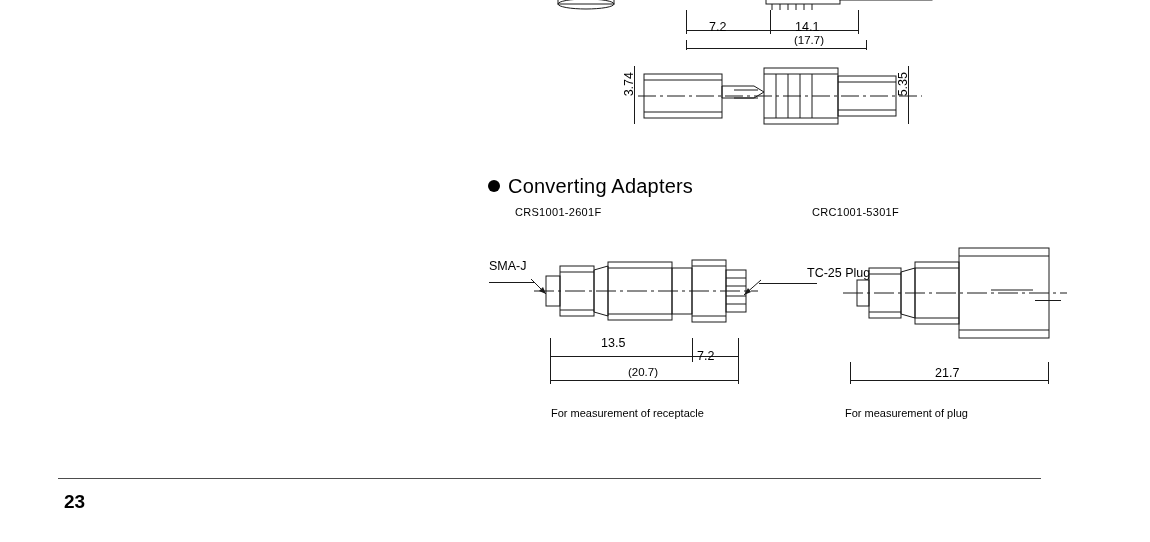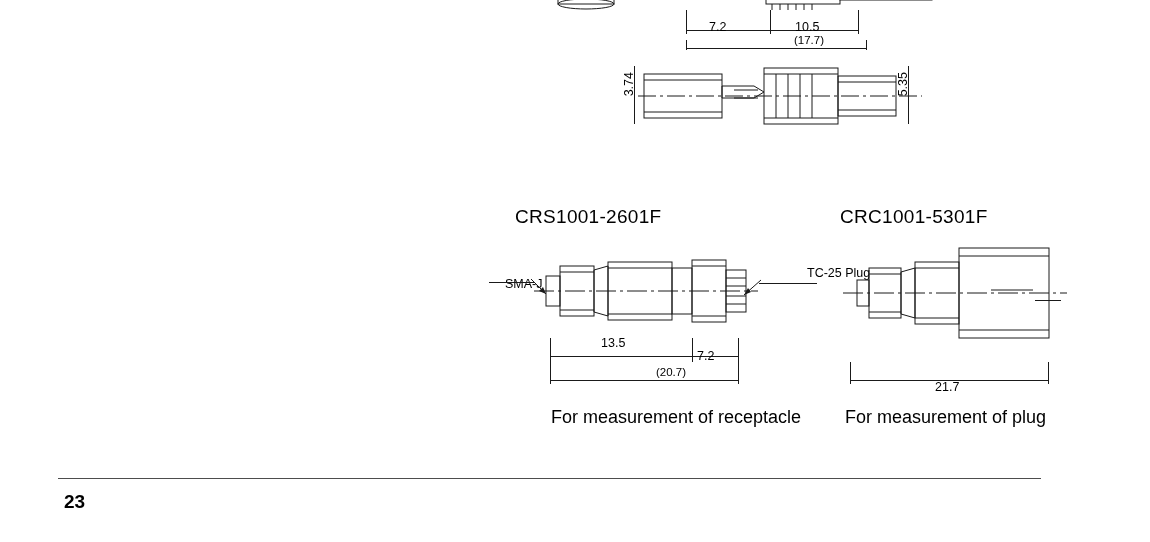--- a/index.html
+++ b/index.html
@@ -42,26 +42,26 @@
   .sec-bullet {
     display:inline-block;
     width:12px; height:12px;
     border-radius:50%;
     background:#000;
     margin-right:8px;
     vertical-align:1px;
   }
   .part-no {
     position:absolute;
-    font-size:19px;
+    font-size:11px;
     letter-spacing:0.3px;
   }
   .caption {
     position:absolute;
-    font-size:18px;
+    font-size:11px;
   }
   .page-num {
     position:absolute;
     left:64px; top:491px;
     font-size:19px;
     font-weight:bold;
   }
   .rule {
     position:absolute;
     left:58px; top:478px;
@@ -101,21 +101,21 @@
         <path d="M100 27 H226" stroke-dasharray="16 4 3 4"></path>
       </g>
     </svg>
   </div>
 
   <div class="ln hl" style="left:686px; top:30px; width:172px;"></div>
   <div class="ln vl" style="left:686px; top:10px; height:24px;"></div>
   <div class="ln vl" style="left:770px; top:10px; height:24px;"></div>
   <div class="ln vl" style="left:858px; top:10px; height:24px;"></div>
   <div class="dim" style="left:709px; top:20px;">7.2</div>
-  <div class="dim" style="left:795px; top:20px;">10.5</div>
+  <div class="dim" style="left:795px; top:20px;">14.1</div>
 
   <div class="ln hl" style="left:686px; top:48px; width:180px;"></div>
   <div class="ln vl" style="left:686px; top:40px; height:10px;"></div>
   <div class="ln vl" style="left:866px; top:40px; height:10px;"></div>
   <div class="dim-s" style="left:758px; top:34px;margin-left:36px;">(17.7)</div>
 
   <div class="abs" style="left:630px; top:60px; width:300px; height:70px;">
     <svg width="300" height="70" viewBox="0 0 300 70">
       <g fill="none" stroke="#1a1a1a" stroke-width="1">
 
@@ -134,20 +134,23 @@
 
         <path d="M8 36 H292" stroke-dasharray="18 4 3 4"></path>
       </g>
     </svg>
   </div>
   <div class="ln vl" style="left:634px; top:66px; height:58px;"></div>
   <div class="ln vl" style="left:908px; top:66px; height:58px;"></div>
   <div class="dim vert" style="left:622px; top:72px;">3.74</div>
   <div class="dim vert" style="left:896px; top:72px;">5.35</div>
 
+  <div class="sec-head">
+    <span class="sec-bullet"></span><span>Converting Adapters</span>
+  </div>
 
   <div class="part-no" style="left:515px; top:206px;">CRS1001-2601F</div>
 
   <div class="abs" style="left:520px; top:240px; width:280px; height:110px;">
     <svg width="280" height="110" viewBox="0 0 280 110">
       <g fill="none" stroke="#1a1a1a" stroke-width="1">
 
         <rect x="26" y="36" width="14" height="30"></rect>
 
         <rect x="40" y="26" width="34" height="50"></rect>
@@ -164,21 +167,21 @@
         <path d="M172 26 H206 M172 76 H206"></path>
 
         <rect x="206" y="30" width="20" height="42"></rect>
         <path d="M206 38 H226 M206 46 H226 M206 56 H226 M206 64 H226"></path>
 
         <path d="M14 51 H238" stroke-dasharray="20 4 3 4"></path>
       </g>
     </svg>
   </div>
 
-  <div class="leader-label" style="left:489px; top:277px;margin-left:16px;">SMA-J</div>
+  <div class="leader-label" style="left:489px; top:259px;">SMA-J</div>
   <div class="ln hl" style="left:489px; top:282px; width:46px;"></div>
   <div class="abs" style="left:530px; top:278px; width:24px; height:24px;">
     <svg width="24" height="24" viewBox="0 0 24 24">
         <path d="M1 1 L16 16" stroke="#1a1a1a" stroke-width="1" fill="none"></path>
         <path d="M16 16 L9 13 L13 9 Z" fill="#1a1a1a"></path>
       </svg>
   </div>
 
   <div class="leader-label" style="left:759px; top:266px;margin-left:48px;">TC-25 Plug</div>
   <div class="ln hl" style="left:759px; top:283px; width:58px;"></div>
@@ -192,25 +195,25 @@
   <div class="ln hl" style="left:550px; top:356px; width:188px;"></div>
   <div class="ln vl" style="left:550px; top:338px; height:24px;"></div>
   <div class="ln vl" style="left:692px; top:338px; height:24px;"></div>
   <div class="ln vl" style="left:738px; top:338px; height:24px;"></div>
   <div class="dim" style="left:601px; top:336px;">13.5</div>
   <div class="dim" style="left:697px; top:349px;">7.2</div>
 
   <div class="ln hl" style="left:550px; top:380px; width:188px;"></div>
   <div class="ln vl" style="left:550px; top:362px; height:22px;"></div>
   <div class="ln vl" style="left:738px; top:362px; height:22px;"></div>
-  <div class="dim-s" style="left:656px; top:366px;">(20.7)</div>
+  <div class="dim-s" style="left:628px; top:366px;">(20.7)</div>
 
   <div class="caption" style="left:551px; top:407px;">For measurement of receptacle</div>
 
-  <div class="part-no" style="left:840px; top:206px;">CRC1001-5301F</div>
+  <div class="part-no" style="left:812px; top:206px;">CRC1001-5301F</div>
 
   <div class="abs" style="left:835px; top:240px; width:240px; height:110px;">
     <svg width="240" height="110" viewBox="0 0 240 110">
       <g fill="none" stroke="#1a1a1a" stroke-width="1">
 
         <rect x="22" y="40" width="12" height="26"></rect>
 
         <rect x="34" y="28" width="32" height="50"></rect>
         <path d="M34 34 H66 M34 72 H66"></path>
 
@@ -226,20 +229,20 @@
 
         <path d="M8 53 H232" stroke-dasharray="20 4 3 4"></path>
       </g>
     </svg>
   </div>
   <div class="ln hl" style="left:1035px; top:300px; width:26px;"></div>
 
   <div class="ln hl" style="left:850px; top:380px; width:198px;"></div>
   <div class="ln vl" style="left:850px; top:362px; height:22px;"></div>
   <div class="ln vl" style="left:1048px; top:362px; height:22px;"></div>
-  <div class="dim" style="left:935px; top:380px;">21.7</div>
+  <div class="dim" style="left:935px; top:366px;">21.7</div>
 
   <div class="caption" style="left:845px; top:407px;">For measurement of plug</div>
 
   <div class="rule"></div>
   <div class="page-num">23</div>
 
 </div>
 
 </body></html>

